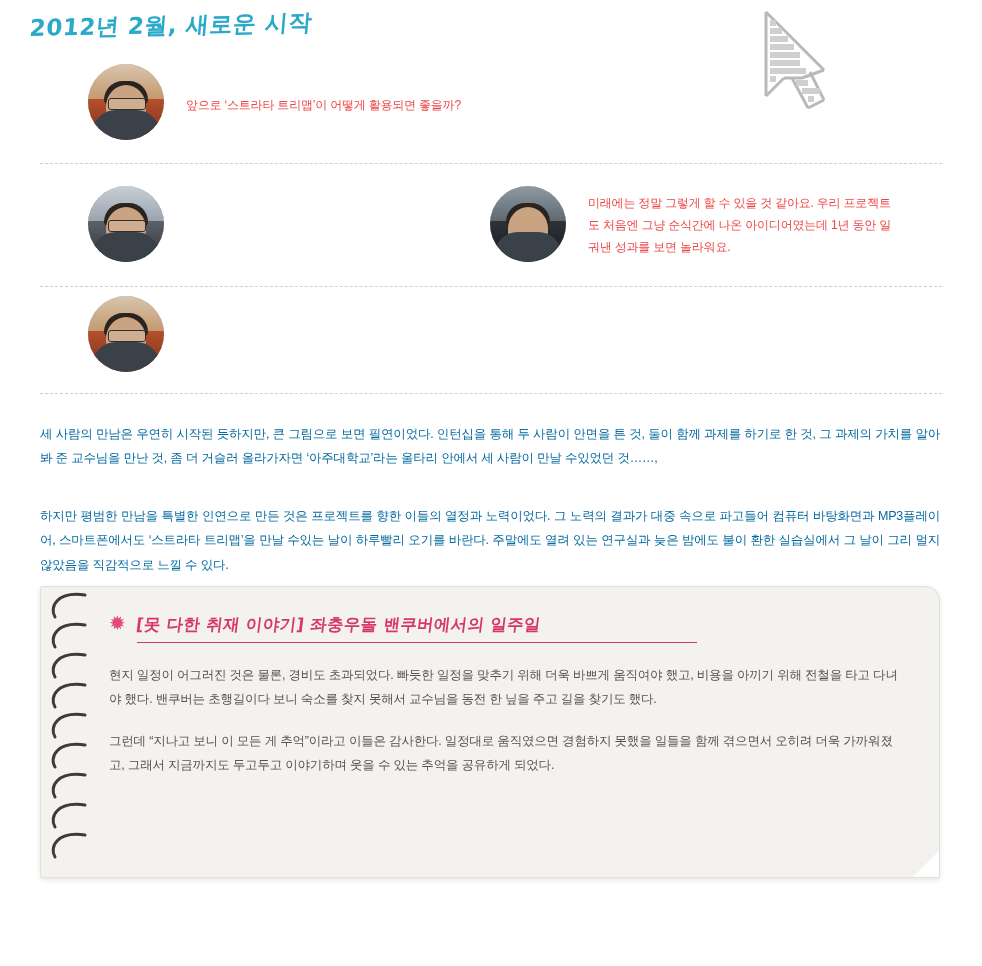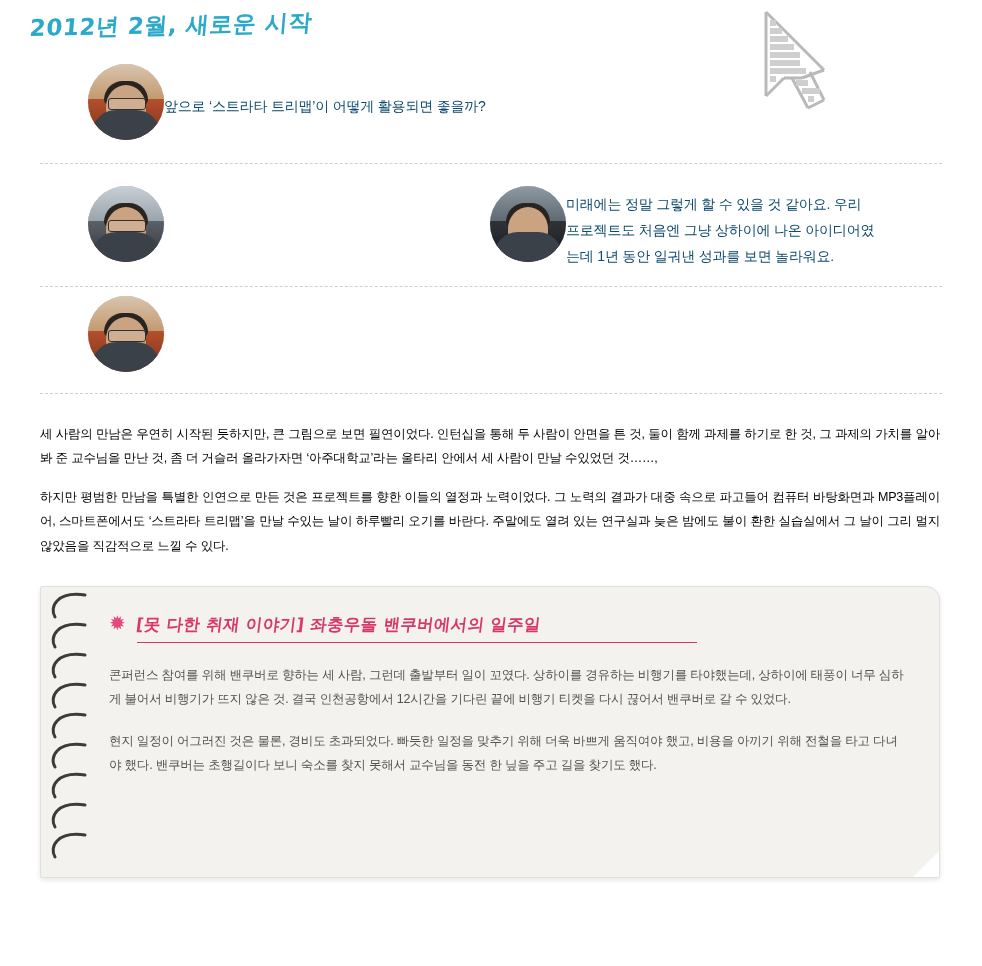--- a/index.html
+++ b/index.html
@@ -89,43 +89,44 @@
     background: rgba(255,255,255,0.12);
   }
   .avatar.warm .sky { background: linear-gradient(180deg,#d9c4ae 0%, #c39a6f 100%); }
   .avatar.warm .ground { background: linear-gradient(180deg,#b4502c 0%, #7c2f18 100%); }
   .avatar.cool .sky { background: linear-gradient(180deg,#c8cfd6 0%, #9aa4ad 100%); }
   .avatar.cool .ground { background: linear-gradient(180deg,#5b6168 0%, #30343a 100%); }
   .avatar.dark .sky { background: linear-gradient(180deg,#8f9aa3 0%, #5f6972 100%); }
   .avatar.dark .ground { background: linear-gradient(180deg,#2e3338 0%, #15181b 100%); }
 
   .quote-text {
-    font-size: 14px;
+    font-size: 12px;
     line-height: 1.85;
-    color: #0c4a6e;
+    color: #ef4444;
+    margin-left: 22px;
     letter-spacing: -0.2px;
   }
 
   
   .divider {
     position: absolute;
     left: 40px;
     right: 40px;
     border-top: 1px dashed #cfcfcf;
     height: 0;
   }
 
   
   .body-para {
     position: absolute;
     left: 40px;
     width: 900px;
     font-size: 12.5px;
     line-height: 1.95;
-    color: #000000;
+    color: #0369a1;
     letter-spacing: -0.2px;
     text-align: justify;
   }
 
   
   .notebook {
     position: absolute;
     left: 40px;
     top: 586px;
     width: 898px;
@@ -266,40 +267,40 @@
 </div>
 
 <div class="quote-row" style="left:490px; top:186px; width:430px;">
   <div class="avatar dark">
     <div class="sky"></div>
       <div class="ground"></div>
     <div class="hair"></div>
       <div class="head"></div>
       <div class="body"></div>
   </div>
-  <div class="quote-text" style="width:310px; margin-top:6px;">미래에는 정말 그렇게 할 수 있을 것 같아요. 우리 프로젝트도 처음엔 그냥 상하이에 나온 아이디어였는데 1년 동안 일궈낸 성과를 보면 놀라워요.</div>
+  <div class="quote-text" style="width:310px; margin-top:6px;">미래에는 정말 그렇게 할 수 있을 것 같아요. 우리 프로젝트도 처음엔 그냥 순식간에 나온 아이디어였는데 1년 동안 일궈낸 성과를 보면 놀라워요.</div>
 </div>
 
 <div class="divider" style="top:286px;"></div>
 
 <div class="quote-row" style="left:88px; top:296px; width:860px;">
   <div class="avatar warm">
     <div class="sky"></div>
       <div class="ground"></div>
     <div class="hair"></div>
       <div class="head"></div>
       <div class="glasses"></div>
       <div class="body"></div>
   </div>
 </div>
 
 <div class="divider" style="top:393px;"></div>
 
 <div class="body-para" style="top:422px;">세 사람의 만남은 우연히 시작된 듯하지만, 큰 그림으로 보면 필연이었다. 인턴십을 통해 두 사람이 안면을 튼 것, 둘이 함께 과제를 하기로 한 것, 그 과제의 가치를 알아봐 준 교수님을 만난 것, 좀 더 거슬러 올라가자면 ‘아주대학교’라는 울타리 안에서 세 사람이 만날 수있었던 것……,</div>
-<div class="body-para" style="top:485px;">하지만 평범한 만남을 특별한 인연으로 만든 것은 프로젝트를 향한 이들의 열정과 노력이었다. 그 노력의 결과가 대중 속으로 파고들어 컴퓨터 바탕화면과 MP3플레이어, 스마트폰에서도 ‘스트라타 트리맵’을 만날 수있는 날이 하루빨리 오기를 바란다. 주말에도 열려 있는 연구실과 늦은 밤에도 불이 환한 실습실에서 그 날이 그리 멀지 않았음을 직감적으로 느낄 수 있다.</div>
+<div class="body-para" style="top:504px;">하지만 평범한 만남을 특별한 인연으로 만든 것은 프로젝트를 향한 이들의 열정과 노력이었다. 그 노력의 결과가 대중 속으로 파고들어 컴퓨터 바탕화면과 MP3플레이어, 스마트폰에서도 ‘스트라타 트리맵’을 만날 수있는 날이 하루빨리 오기를 바란다. 주말에도 열려 있는 연구실과 늦은 밤에도 불이 환한 실습실에서 그 날이 그리 멀지 않았음을 직감적으로 느낄 수 있다.</div>
 
 <div class="notebook">
 
   <div class="spiral">
     <svg width="56" height="310" viewBox="0 0 56 310" xmlns="http://www.w3.org/2000/svg">
       <g stroke="#3e3a36" stroke-width="3" fill="none" stroke-linecap="round">
         <path d="M42 18 C14 14, 6 30, 12 40"></path>
         <path d="M42 48 C14 44, 6 60, 12 70"></path>
         <path d="M42 78 C14 74, 6 90, 12 100"></path>
         <path d="M42 108 C14 104, 6 120, 12 130"></path>
@@ -312,16 +313,16 @@
     </svg>
   </div>
 
   <div class="notebook-inner">
     <div class="note-title-wrap">
       <span class="note-star">✹</span>
       <span class="note-title">[못 다한 취재 이야기] 좌충우돌 밴쿠버에서의 일주일</span>
     </div>
     <div class="note-rule"></div>
 
-    <div class="note-para">콘퍼런스 참여를 위해 밴쿠버로 향하는 세 사람, 그런데 출발부터 일이 꼬였다. 상하이를 경유하는 비행기를 타야했는데, 상하이에 태풍이 너무 심하게 불어서 비행기가 뜨지 않은 것. 결국 인천공항에서 12시간을 기다린 끝에 비행기 티켓을 다시 끊어서 밴쿠버로 갈 수 있었다.</div>
     <div class="note-para">현지 일정이 어그러진 것은 물론, 경비도 초과되었다. 빠듯한 일정을 맞추기 위해 더욱 바쁘게 움직여야 했고, 비용을 아끼기 위해 전철을 타고 다녀야 했다. 밴쿠버는 초행길이다 보니 숙소를 찾지 못해서 교수님을 동전 한 닢을 주고 길을 찾기도 했다.</div>
+    <div class="note-para">그런데 “지나고 보니 이 모든 게 추억”이라고 이들은 감사한다. 일정대로 움직였으면 경험하지 못했을 일들을 함께 겪으면서 오히려 더욱 가까워졌고, 그래서 지금까지도 두고두고 이야기하며 웃을 수 있는 추억을 공유하게 되었다.</div>
   </div>
 </div>
 
 </body></html>

